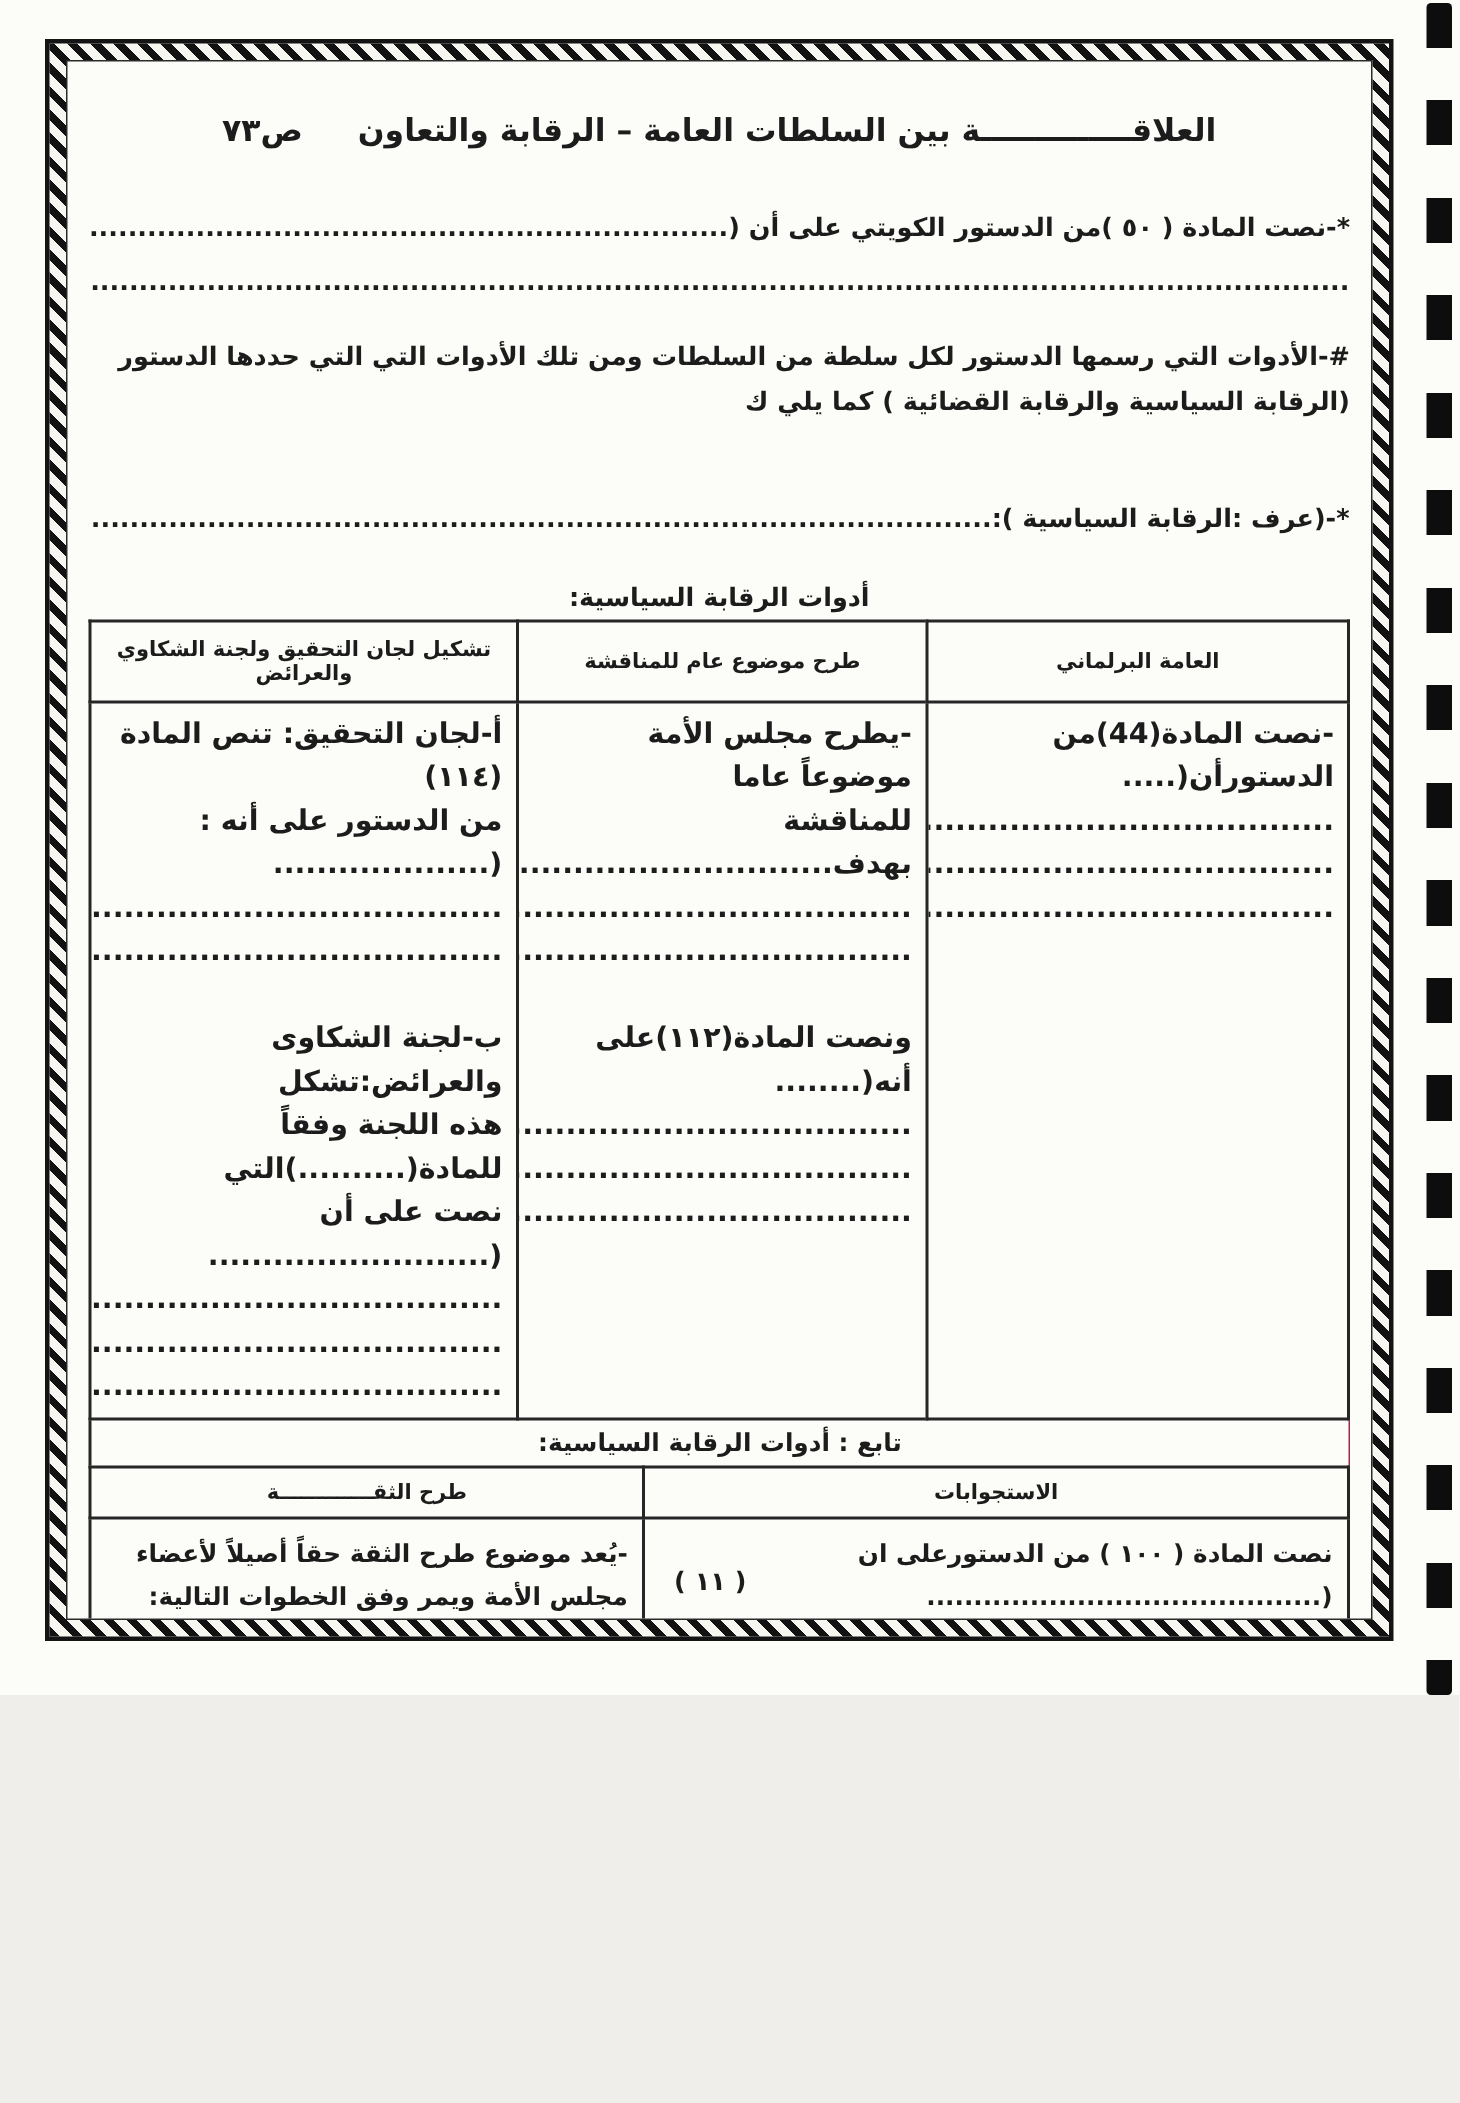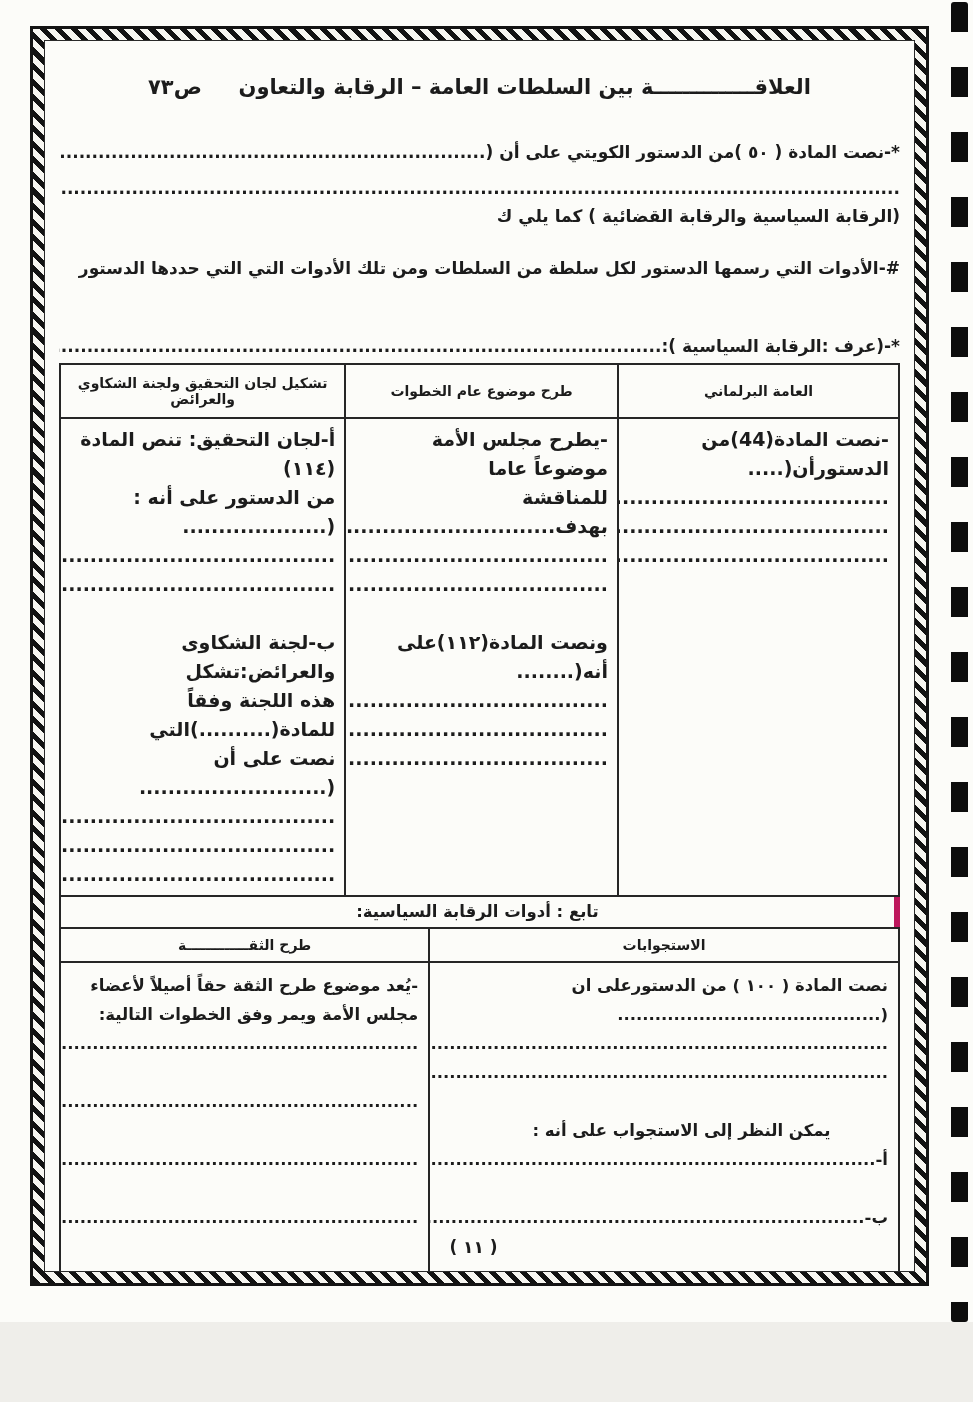--- a/index.html
+++ b/index.html
@@ -4,21 +4,21 @@
 <style>
   * { box-sizing: border-box; margin: 0; padding: 0; }
   html, body { width: 973px; height: 1402px; }
   body {
     font-family: "DejaVu Sans", sans-serif;
     background: #efeeea;
     color: #1c1c1c;
   }
   .page {
     position: relative;
-    width: 973px; height: 1322px;
+    width: 973px; height: 1130px;
     background: #fcfcf9;
     overflow: hidden;
   }
   
   .binding {
     position: absolute;
     top: 2px; bottom: 0; right: 5px; width: 17px;
     background: repeating-linear-gradient(180deg,
       #0d0d0d 0 30px, transparent 30px 65px);
     border-radius: 3px;
@@ -85,21 +85,21 @@
     height: 330px;
     vertical-align: top;
     padding: 6px 9px;
     font-size: 19px;
     line-height: 29px;
     white-space: pre-line;
     overflow: hidden;
   }
   .band {
     border-left: 2px solid #262626;
-    border-right: 6px solid #be185d;
+    border-right: 1px solid #be185d;
     height: 30px;
     line-height: 30px;
     text-align: center;
     font-size: 16.5px;
     font-weight: 700;
     overflow: hidden;
   }
   .t2 th { height: 34px; }
   .t2 td {
     height: 472px;
@@ -127,39 +127,40 @@
 
   <div class="frame">
     <div class="frame-inner">
 
       <div class="title">العلاقــــــــــــــة بين السلطات العامة – الرقابة والتعاون&nbsp;&nbsp;&nbsp;&nbsp;&nbsp;ص٧٣</div>
 
       <p class="line intro1">*-نصت المادة ( ٥٠ )من الدستور الكويتي على أن (...............................................................................</p>
 
       <p class="line intro2">.....................................................................................................................................................................)</p>
 
+      <p class="line tools">#-الأدوات التي رسمها الدستور لكل سلطة من السلطات ومن تلك الأدوات التي التي حددها الدستور</p>
+
       <p class="line tools2">(الرقابة السياسية والرقابة القضائية ) كما يلي ك</p>
 
-      <p class="line tools">#-الأدوات التي رسمها الدستور لكل سلطة من السلطات ومن تلك الأدوات التي التي حددها الدستور</p>
-
       <p class="line define">*-(عرف :الرقابة السياسية ):...........................................................................................................</p>
 
+      <div class="tbl-caption">أدوات الرقابة السياسية:</div>
 
       <div class="tables-wrap">
 
         <table class="t1">
           <colgroup>
             <col style="width:33.5%">
               <col style="width:32.5%">
               <col style="width:34%">
           </colgroup>
           <thead>
             <tr>
               <th>العامة البرلماني</th>
-              <th>طرح موضوع عام الخطوات</th>
+              <th>طرح موضوع عام للمناقشة</th>
               <th>تشكيل لجان التحقيق ولجنة الشكاوي والعرائض</th>
             </tr>
           </thead>
           <tbody>
             <tr>
               <td>-نصت المادة(44)من الدستورأن(.....
 ..................................................
 ..................................................
 ..................................................</td>
               <td>-يطرح مجلس الأمة موضوعاً عاما

